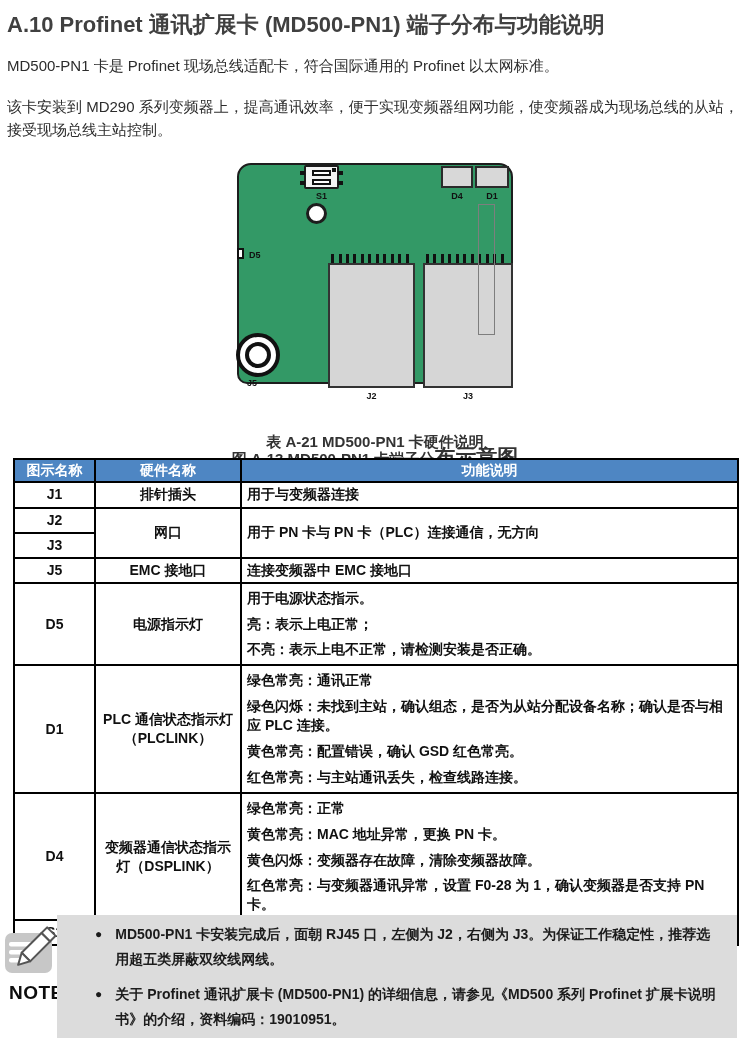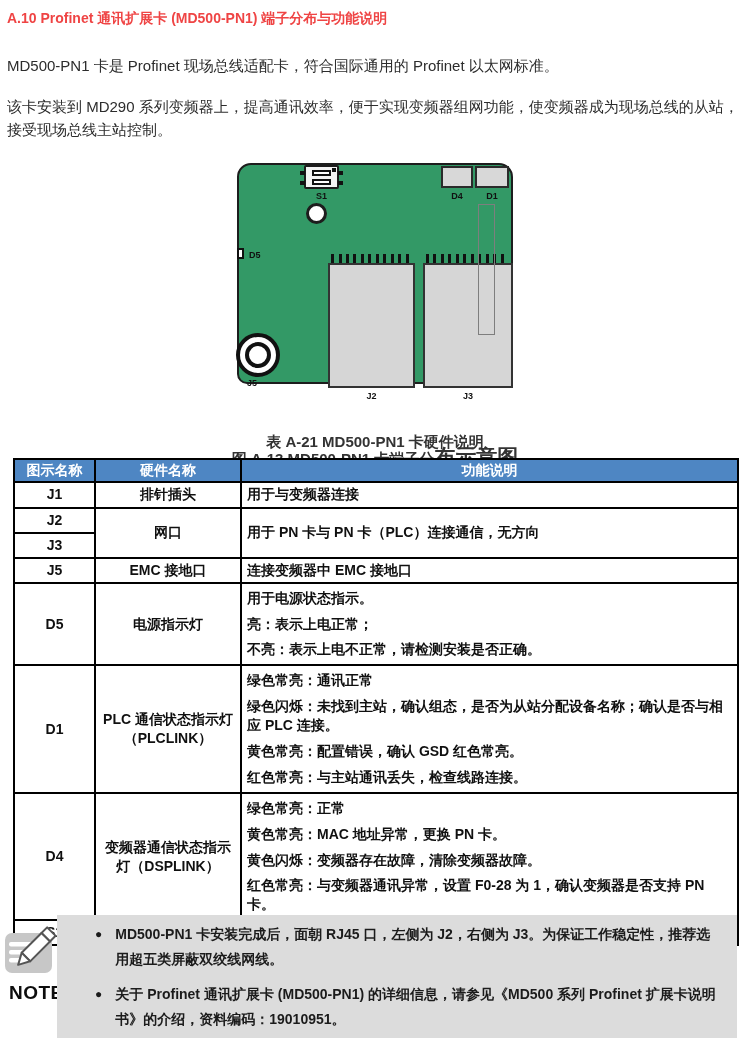--- a/index.html
+++ b/index.html
@@ -4,21 +4,21 @@
 <style>
   * { box-sizing: border-box; margin: 0; padding: 0; }
   html, body { background: #ffffff; }
   .page {
     position: relative; width: 750px; height: 1043px; background: #ffffff;
     font-family: "Liberation Sans", "DejaVu Sans", sans-serif;
     color: #2e2e2e; overflow: hidden;
   }
 
   
-  .title { position: absolute; left: 7px; top: 10px; font-size: 14px; font-weight: 600; color: #ef4444; }
+  .title { position: absolute; left: 7px; top: 10px; font-size: 22px; font-weight: 600; color: #404040; }
   .para  { position: absolute; left: 7px; width: 738px; font-size: 15px; line-height: 1.55; color: #2c2c2c; font-weight: 500; }
   .para1 { top: 42px; margin-top: 12px; }
   .para2 { top: 95px; }
 
   
   .diagram { position: absolute; left: 0; top: 150px; width: 750px; height: 256px; }
   .board {
     position: absolute; left: 237px; top: 13px; width: 276px; height: 221px;
     background: #339966; border: 2px solid #1d1d1d;
     border-radius: 14px 14px 10px 10px;

